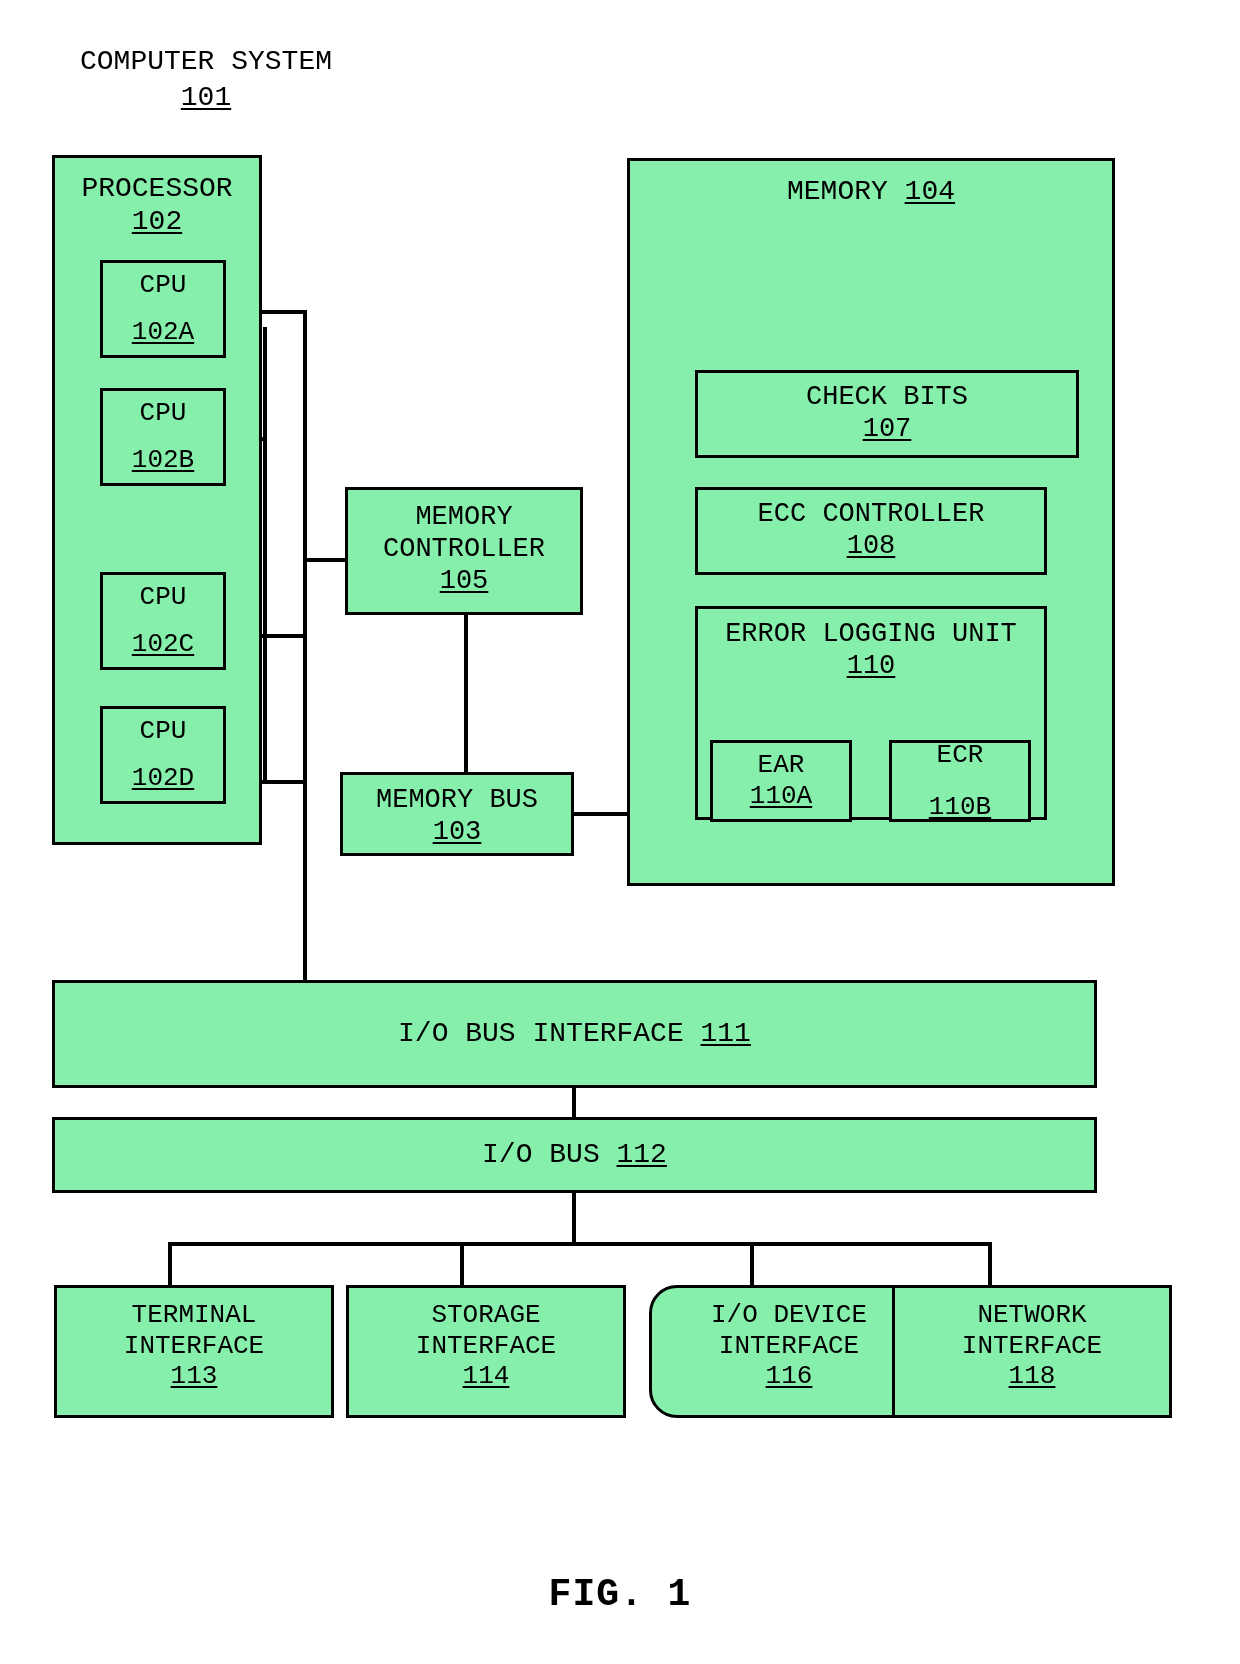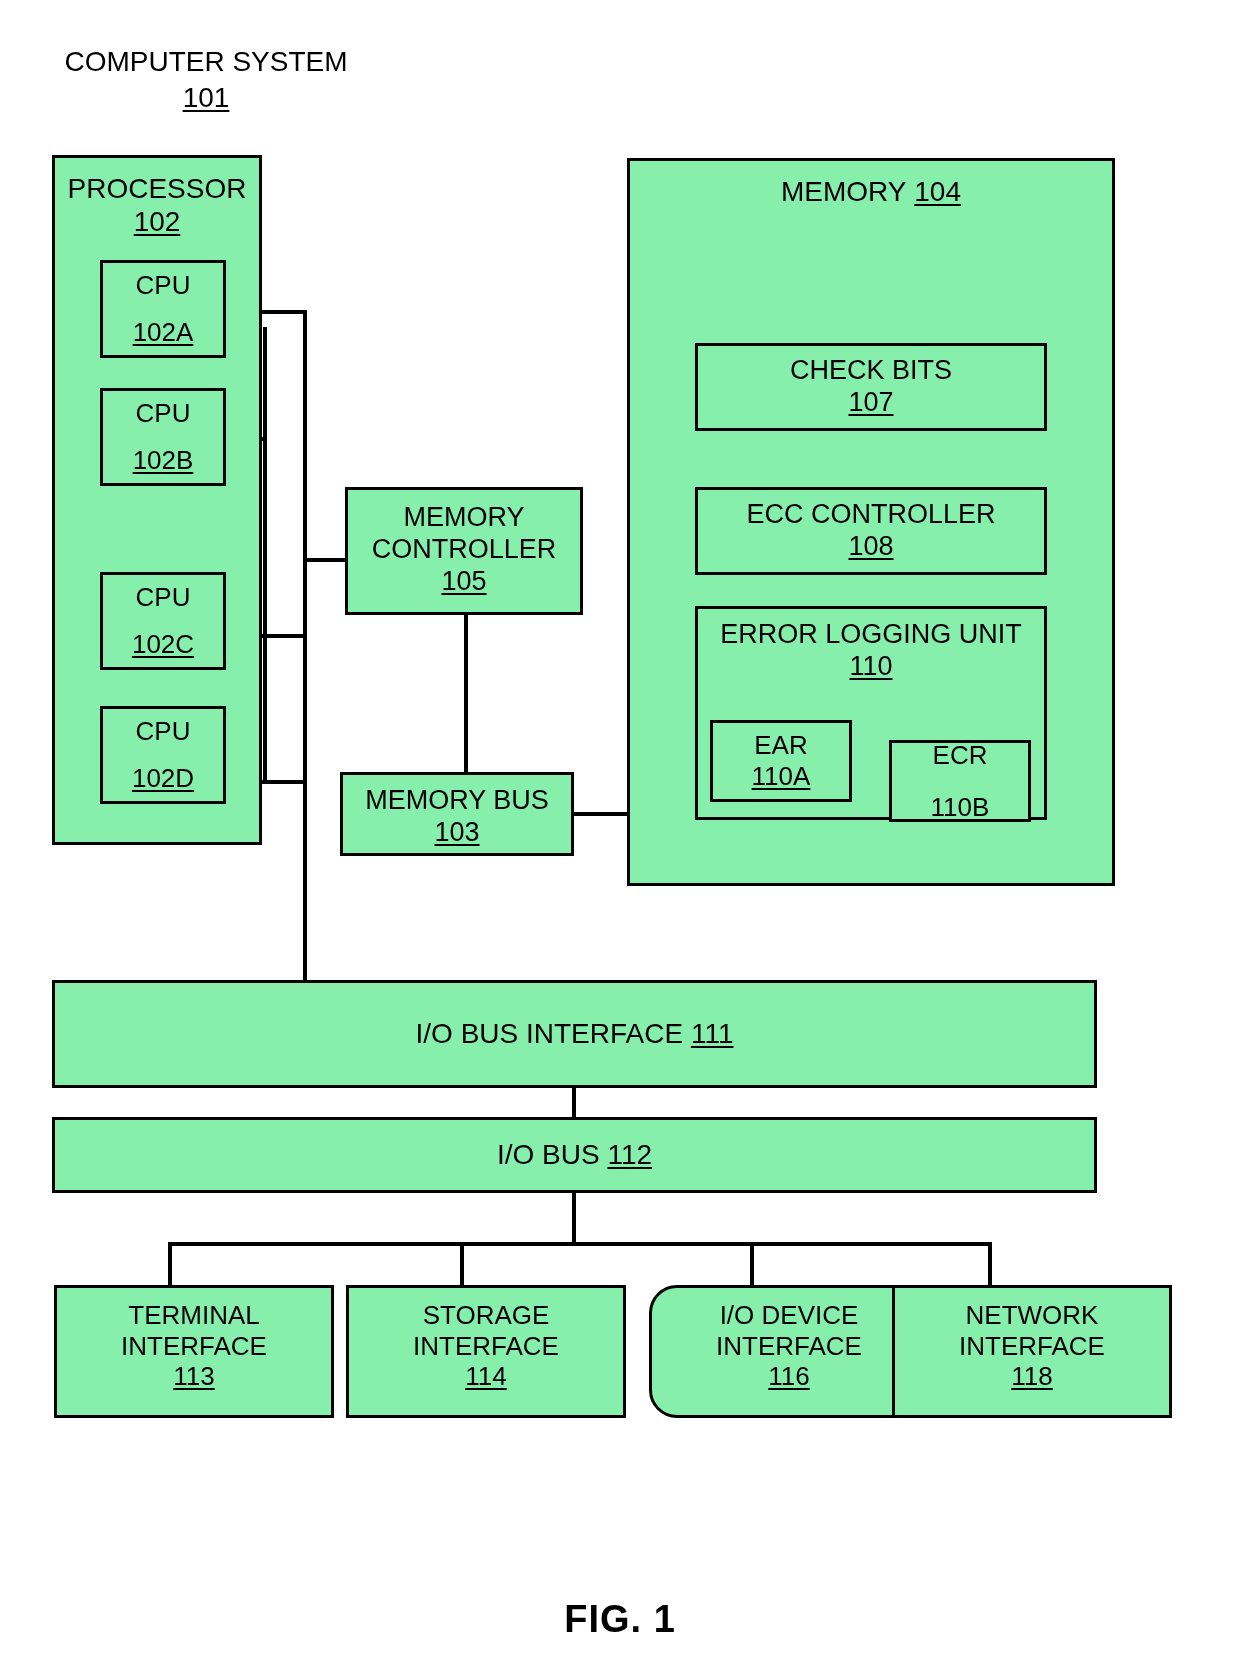--- a/index.html
+++ b/index.html
@@ -6,21 +6,21 @@
   html, body {
     margin: 0;
     padding: 0;
     background: #ffffff;
   }
   #page {
     position: relative;
     width: 1240px;
     height: 1664px;
     background: #ffffff;
-    font-family: Liberation Sans, sans-serif;
+    font-family: Liberation Mono, monospace;
     color: #000000;
     overflow: hidden;
   }
 
   
   .box {
     position: absolute;
     box-sizing: border-box;
     border: 3px solid #000000;
     background: #86efac;
@@ -83,30 +83,30 @@
   #memory {
     left: 627px; top: 158px; width: 488px; height: 728px;
     font-size: 28px;
     padding-top: 14px;
   }
   .mem-sub {
     font-size: 27px;
     border-width: 3px;
   }
   #dram        { left: 695px; top: 228px; width: 352px; height: 88px; }
-  #check-bits  { left: 695px; top: 343px; width: 352px; height: 88px; }
+  #check-bits  { left: 695px; top: 370px; width: 384px; height: 88px; }
   #ecc-ctrl    { left: 695px; top: 487px; width: 352px; height: 88px; }
   #err-log     { left: 695px; top: 606px; width: 352px; height: 214px; padding-top: 10px; }
   .reg {
     width: 142px;
     height: 82px;
     font-size: 26px;
     border-width: 3px;
   }
-  #ear { left: 710px; top: 720px; }
+  #ear { left: 710px; top: 740px; }
   #ecr { left: 889px; top: 740px; gap: 21px; }
 
   
   #mem-ctrl { left: 345px; top: 487px; width: 238px; height: 128px; font-size: 27px; padding-top: 12px; }
   #mem-bus  { left: 340px; top: 772px; width: 234px; height: 84px; font-size: 27px; padding-top: 10px; }
 
   
   #io-bus-iface { left: 52px; top: 980px; width: 1045px; height: 108px; font-size: 28px; }
   #io-bus       { left: 52px; top: 1117px; width: 1045px; height: 76px; font-size: 28px; }
 
@@ -125,21 +125,20 @@
   
   #fig-caption {
     position: absolute;
     left: 0;
     top: 1573px;
     width: 1240px;
     text-align: center;
     font-size: 38px;
     font-weight: bold;
     letter-spacing: 1px;
-    margin-top: 25px;
   }
 </style>
 </head>
 <body>
 
 <div id="page">
 
   <div id="sys-title">
     <span class="label">COMPUTER SYSTEM</span>
     <span class="ref">101</span>

